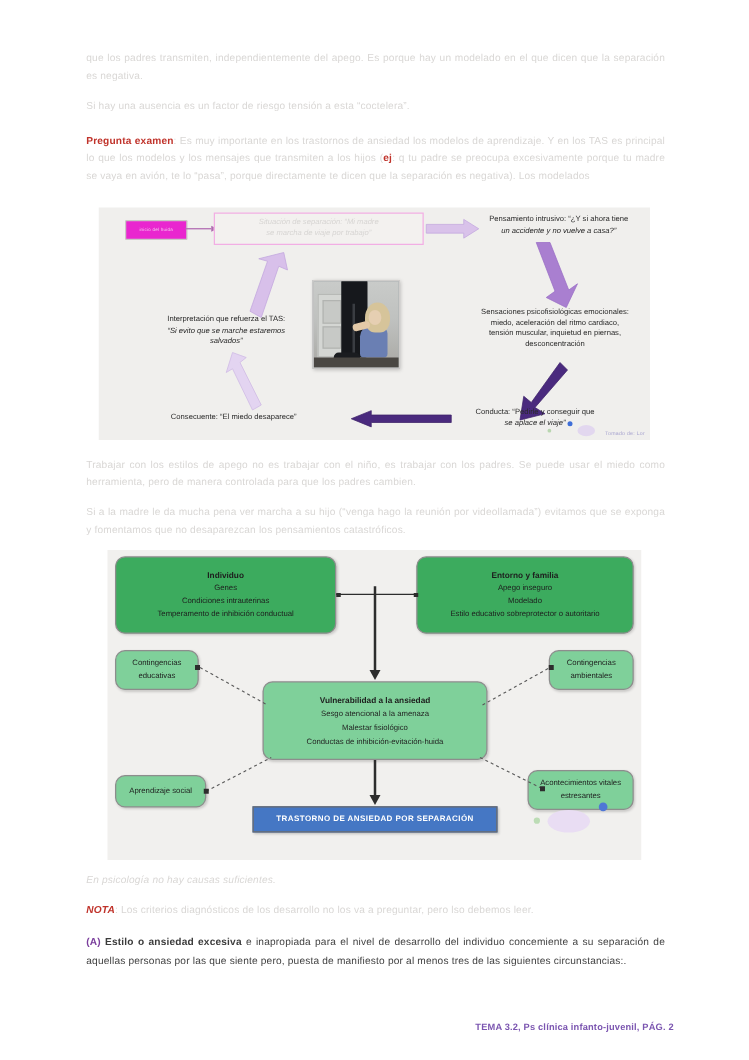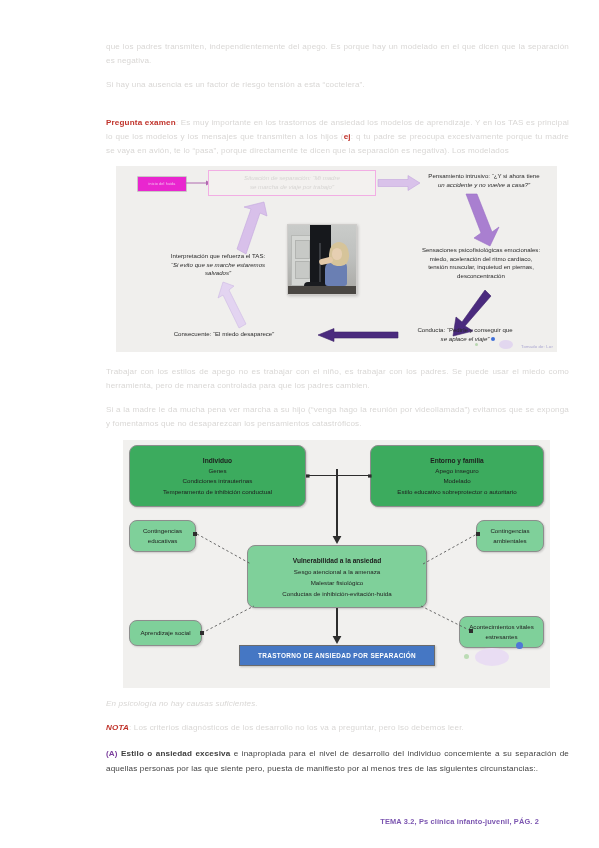--- a/index.html
+++ b/index.html
@@ -14,21 +14,20 @@
     font-family: "Liberation Sans", sans-serif;
     color: #d7d5d3;
     position: relative;
     overflow: hidden;
   }
 
   .page {
     position: absolute;
     inset: 0;
     background: #ffffff;
-    margin-left: 37px;
   }
 
   
   .para {
     position: absolute;
     font-size: 8.1px;
     line-height: 14.1px;
     color: #d9d7d5;
     text-align: justify;
     letter-spacing: .15px;
@@ -207,21 +206,21 @@
 <div class="page">
 
   <div class="para" style="left:69px; top:40px; width:463px;">
     <span>que los padres transmiten, independientemente del apego. Es porque hay un modelado en el que dicen que la separación es negativa.</span>
   </div>
 
   <div class="para" style="left:69px; top:78px; width:463px;">
     <span>Si hay una ausencia es un factor de riesgo tensión a esta “coctelera”.</span>
   </div>
 
-  <div class="para" style="left:69px; top:116px; width:463px;">
+  <div class="para" style="left:69px; top:106px; width:463px;">
     <span class="red-bold">Pregunta examen</span><span>: Es muy importante en los trastornos de ansiedad los modelos de aprendizaje. Y en los TAS es principal lo que los modelos y los mensajes que transmiten a los hijos (</span><span class="red-bold">ej</span><span>: q tu padre se preocupa excesivamente porque tu madre se vaya en avión, te lo “pasa”, porque directamente te dicen que la separación es negativa). Los modelados</span>
   </div>
 
   <div id="figure-one">
 
     <div class="magenta-chip">
       <span>inicio del huida</span>
     </div>
 
     <svg class="arrow-svg" style="left:69px; top:14px;" width="26" height="6" viewBox="0 0 26 6">

